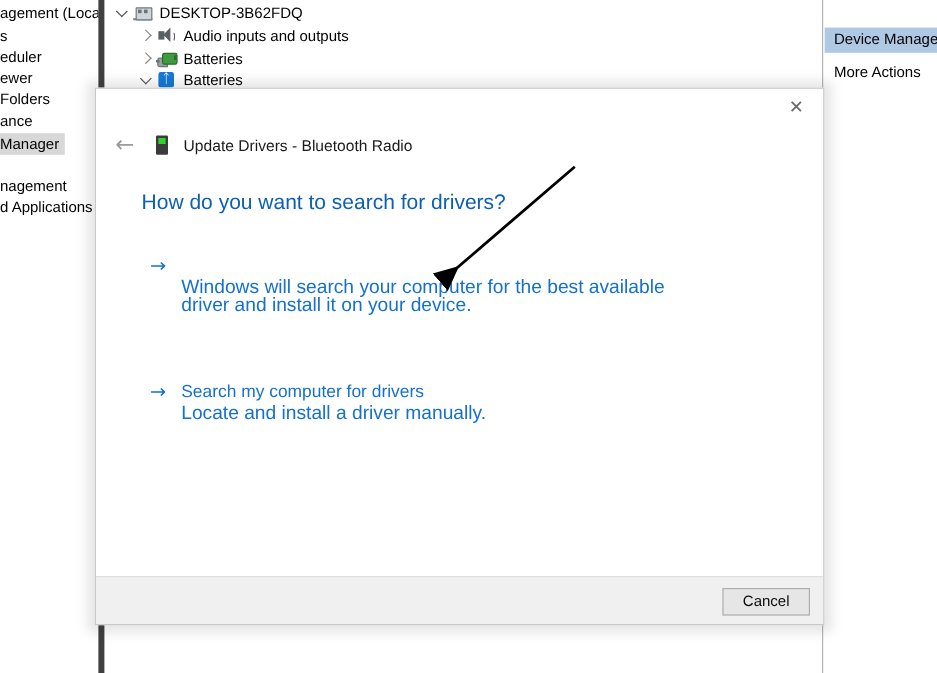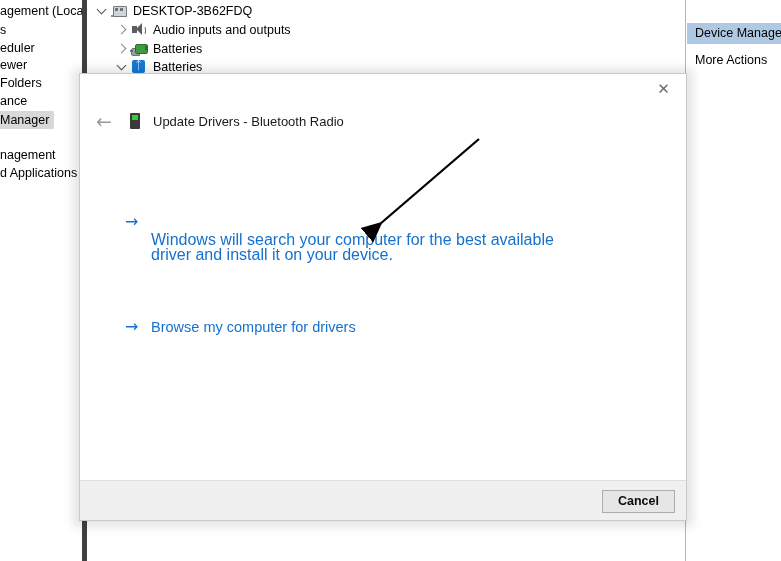--- a/index.html
+++ b/index.html
@@ -244,21 +244,20 @@
   }
   .btn-cancel {
     position: absolute; right: 11px; top: 9px;
     width: 73px; height: 23px;
     background: #e6e6e6;
     border: 1px solid #adadad;
     font-family: "Liberation Sans", sans-serif;
     font-size: 12.5px; color: #0b0b0b;
     line-height: 21px; text-align: center;
     box-sizing: border-box;
-    font-weight: bold;
   }
 
   
   .annot {
     position: absolute; left: 0; top: 0; width: 781px; height: 561px;
     pointer-events: none;
   }
 </style>
 </head>
 <body>
@@ -335,33 +334,35 @@
 
     <div class="dlg-header">
       <span class="dlg-back">←</span>
       <span class="dlg-devicon">
         <span class="shell"></span>
           <span class="scr"></span>
       </span>
       <span class="dlg-title">Update Drivers - Bluetooth Radio</span>
     </div>
 
+    <div class="dlg-question">How do you want to search for drivers?</div>
 
     <div class="opt" style="top:138px;">
       <div class="opt-row">
         <span class="opt-arrow">→</span>
       </div>
       <div class="opt-desc">Windows will search your computer for the best available driver and install it on your device.</div>
     </div>
 
     <div class="opt" style="top:243px;">
       <div class="opt-row">
         <span class="opt-arrow">→</span>
-        <span class="opt-title">Browse my computer for drivers</span>
+        <span class="opt-title">Search my computer for drivers</span>
       </div>
+      <div class="opt-desc">Locate and install a driver manually.</div>
     </div>
 
     <div class="dlg-footer">
       <div class="btn-cancel">Cancel</div>
     </div>
 
   </div>
 
   <svg class="annot" viewBox="0 0 781 561" xmlns="http://www.w3.org/2000/svg">
     <defs>

